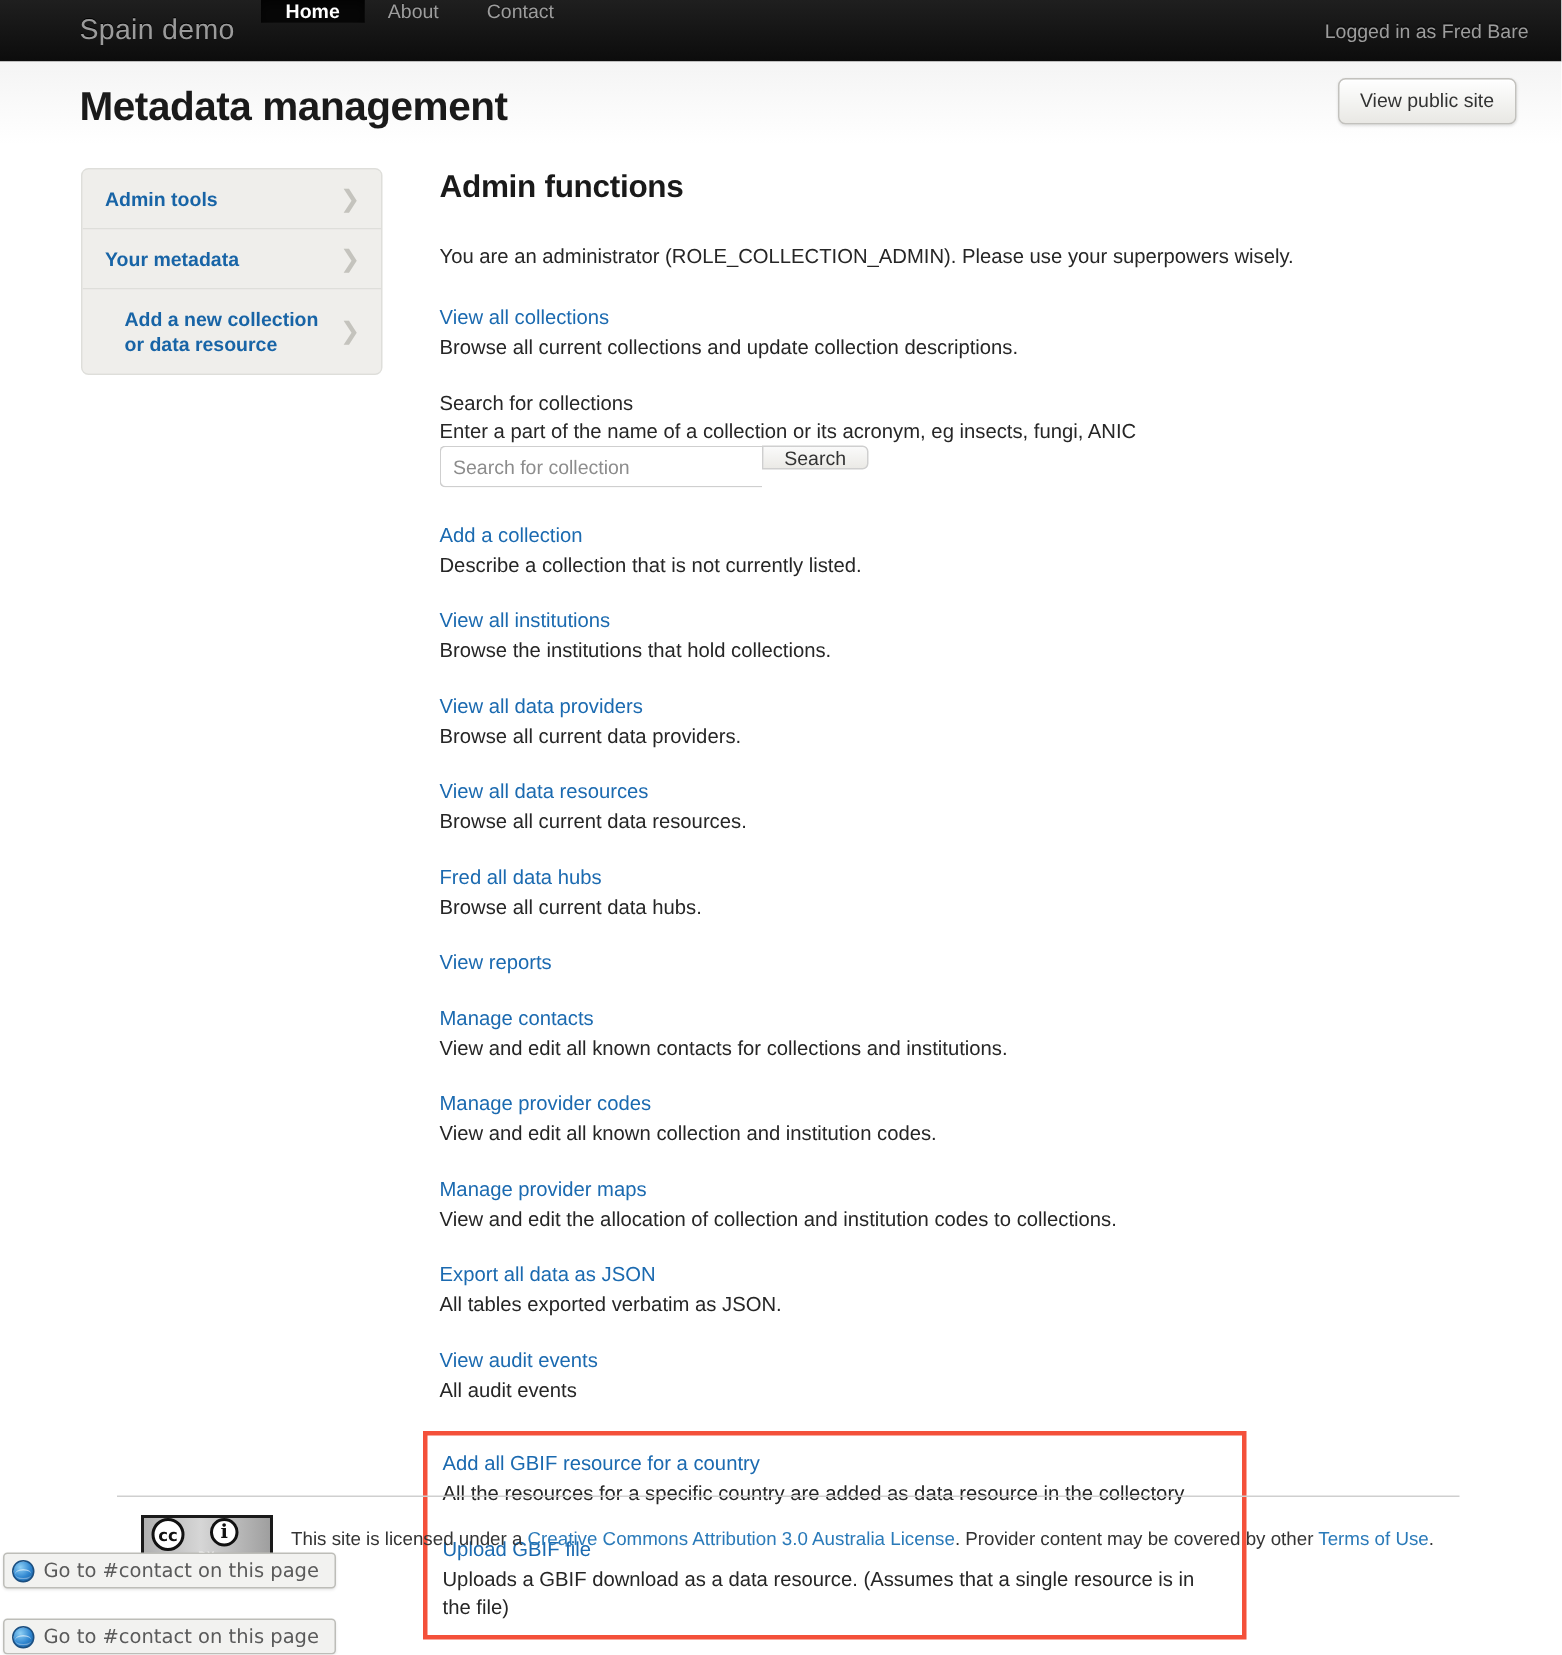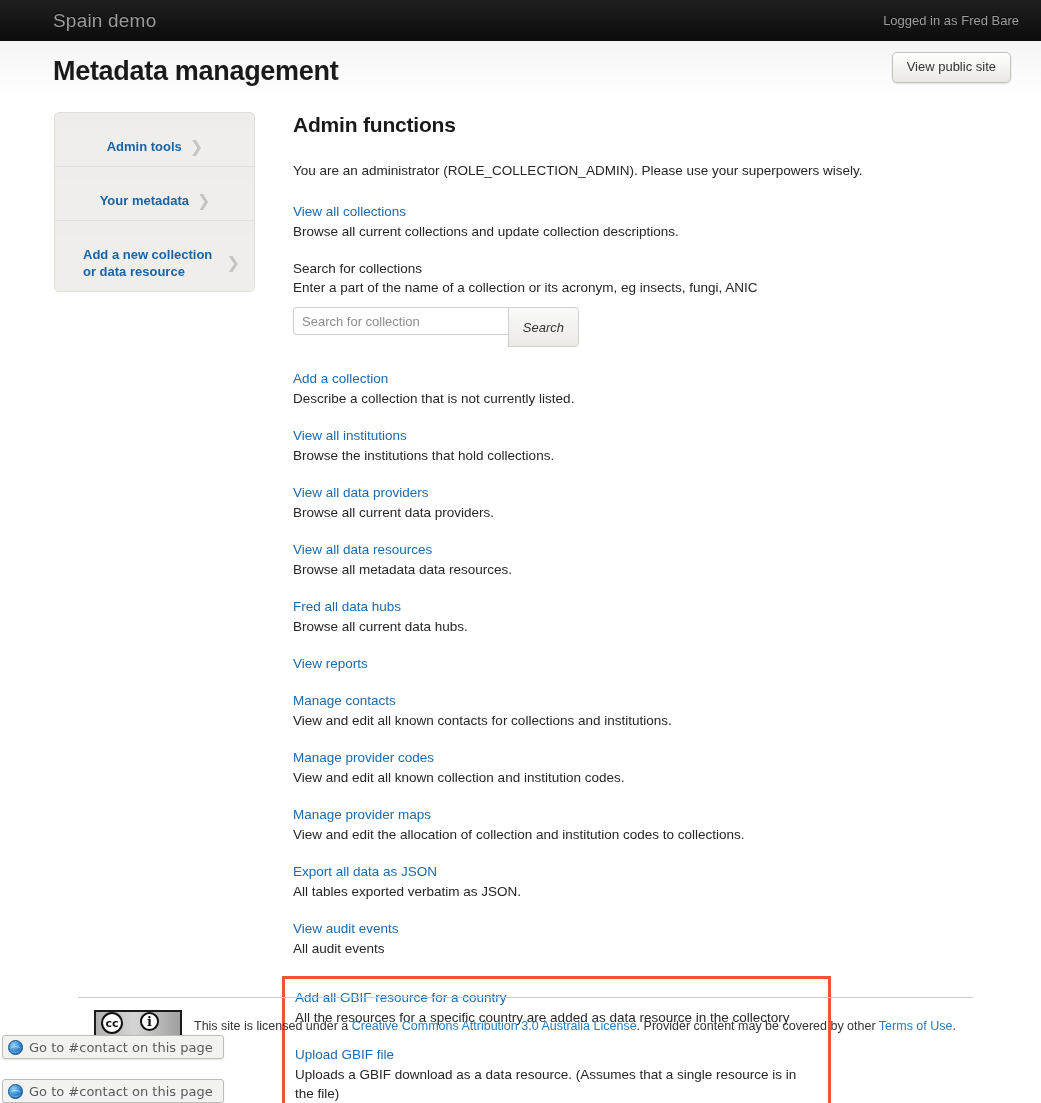--- a/index.html
+++ b/index.html
@@ -118,27 +118,26 @@
     top: 112px;
     width: 201px;
     background: #eeedea;
     border: 1px solid #dededa;
     border-radius: 5px;
     overflow: hidden;
   }
   .side-item {
     display: flex;
     align-items: center;
-    justify-content: center;
+    justify-content: space-between;
     padding: 11px 14px 11px 15px;
     border-bottom: 1px solid #dededa;
     text-decoration: none;
     cursor: pointer;
     background: #efeeeb;
-    margin-top: 14px;
   }
   .side-item:last-child { border-bottom: none; padding-left: 28px; }
   .side-label {
     color: #1864a6;
     font-size: 13px;
     font-weight: bold;
     line-height: 17px;
   }
   .chev {
     color: #c4c3bd;
@@ -191,48 +190,46 @@
     color: #262626;
     line-height: 19px;
     margin: 0;
   }
 
   
   #search-block { margin: 0 0 22px 0; }
   #search-row {
     display: flex;
     align-items: stretch;
-    margin-top: 10px;
     width: 286px;
   }
   #search-input {
     width: 220px;
     height: 28px;
     padding: 4px 8px;
     font-size: 13px;
     color: #333;
     border: 1px solid #cfcfcf;
     border-right: none;
     border-radius: 4px 0 0 4px;
     outline: none;
     background: #ffffff;
     font-family: "Liberation Sans", sans-serif;
   }
   #search-input::placeholder { color: #8c8c8c; }
   #search-button {
-    height: 40px;
+    height: 16px;
     padding: 0 14px;
     font-size: 13px;
     color: #333333;
     background: linear-gradient(to bottom, #fafafa 0%, #ebeae6 100%);
     border: 1px solid #cfcfcf;
     border-radius: 0 4px 4px 0;
     cursor: pointer;
     font-family: "Liberation Sans", sans-serif;
-    font-style: italic;
   }
 
   
   #gbif-group {
     border: 3px solid #f4503a;
     background: #ffffff;
     padding: 9px 10px 9px 10px;
     margin: 18px 0 0 -11px;
     width: 549px;
   }
@@ -344,20 +341,25 @@
     border-bottom: 1px solid rgba(255,255,255,.35);
     border-radius: 50%;
   }
 </style>
 </head>
 <body>
 
 <div id="navbar">
   <div id="navbar-inner">
     <a class="brand">Spain demo</a>
+    <div class="nav-links">
+      <a class="nav-link active">Home</a>
+      <a class="nav-link">About</a>
+      <a class="nav-link">Contact</a>
+    </div>
     <div class="nav-right">Logged in as Fred Bare</div>
   </div>
 </div>
 
 <div id="header-band"></div>
 <h1 id="page-title">Metadata management</h1>
 <button id="view-public-site">View public site</button>
 
 <nav id="sidebar">
   <a class="side-item">
@@ -399,21 +401,21 @@
   <div class="fn-block">
     <a class="fn-link">View all institutions</a>
     <p class="fn-desc">Browse the institutions that hold collections.</p>
   </div>
   <div class="fn-block">
     <a class="fn-link">View all data providers</a>
     <p class="fn-desc">Browse all current data providers.</p>
   </div>
   <div class="fn-block">
     <a class="fn-link">View all data resources</a>
-    <p class="fn-desc">Browse all metadata data resources.</p>
+    <p class="fn-desc">Browse all current data resources.</p>
   </div>
   <div class="fn-block">
     <a class="fn-link">Fred all data hubs</a>
     <p class="fn-desc">Browse all current data hubs.</p>
   </div>
   <div class="fn-block">
     <a class="fn-link">View reports</a>
   </div>
   <div class="fn-block">
     <a class="fn-link">Manage contacts</a>

